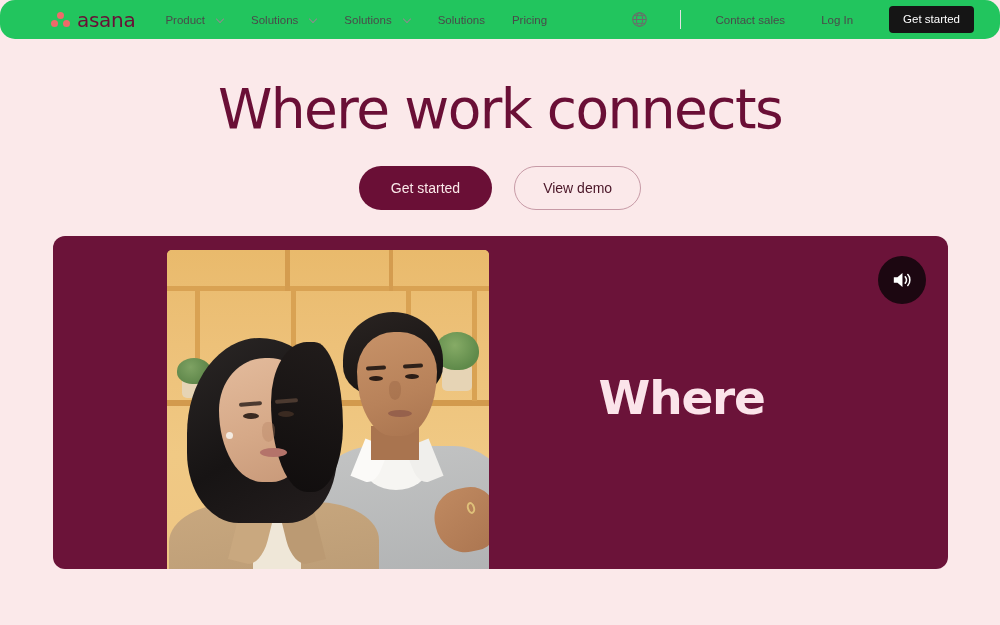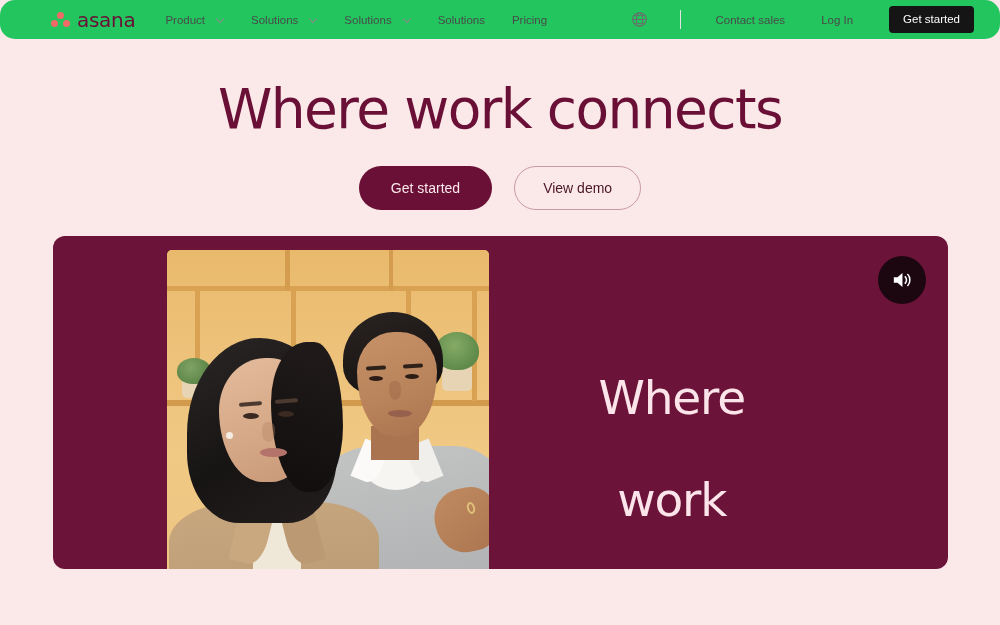--- a/index.html
+++ b/index.html
@@ -440,22 +440,21 @@
     left: 546px;
     top: 134px;
     display: flex;
     gap: 46px;
     font-family: "DejaVu Sans", sans-serif;
     font-size: 47px;
     line-height: 56px;
     letter-spacing: -1.2px;
     color: #fbe4ea;
     white-space: nowrap;
-    font-weight: 400;
-    flex-direction: column;
+    font-weight: 700;
   }
 
   .sound-btn {
     position: absolute;
     right: 22px;
     top: 20px;
     width: 48px;
     height: 48px;
     border-radius: 50%;
     background: #1c0711;
@@ -578,21 +577,20 @@
       <div class="w-eye e2"></div>
       <div class="w-nose"></div>
       <div class="w-lip"></div>
       <div class="w-ear-ring"></div>
 
       <div class="ph-blur"></div>
     </div>
 
     <div class="video-caption">
       <span>Where</span>
-      <span>work</span>
     </div>
 
     <button class="sound-btn" aria-label="Unmute video">
       <svg width="22" height="20" viewBox="0 0 24 22" fill="none" aria-hidden="true">
         <path d="M3 8 H7 L12.5 3.4 V18.6 L7 14 H3 Z" fill="#ffffff"></path>
         <path d="M15.6 7.6 C17.4 9.4 17.4 12.6 15.6 14.4" stroke="#ffffff" stroke-width="1.7" stroke-linecap="round"></path>
         <path d="M18.4 5 C21.4 8 21.4 14 18.4 17" stroke="#ffffff" stroke-width="1.7" stroke-linecap="round"></path>
       </svg>
     </button>
   </div>

